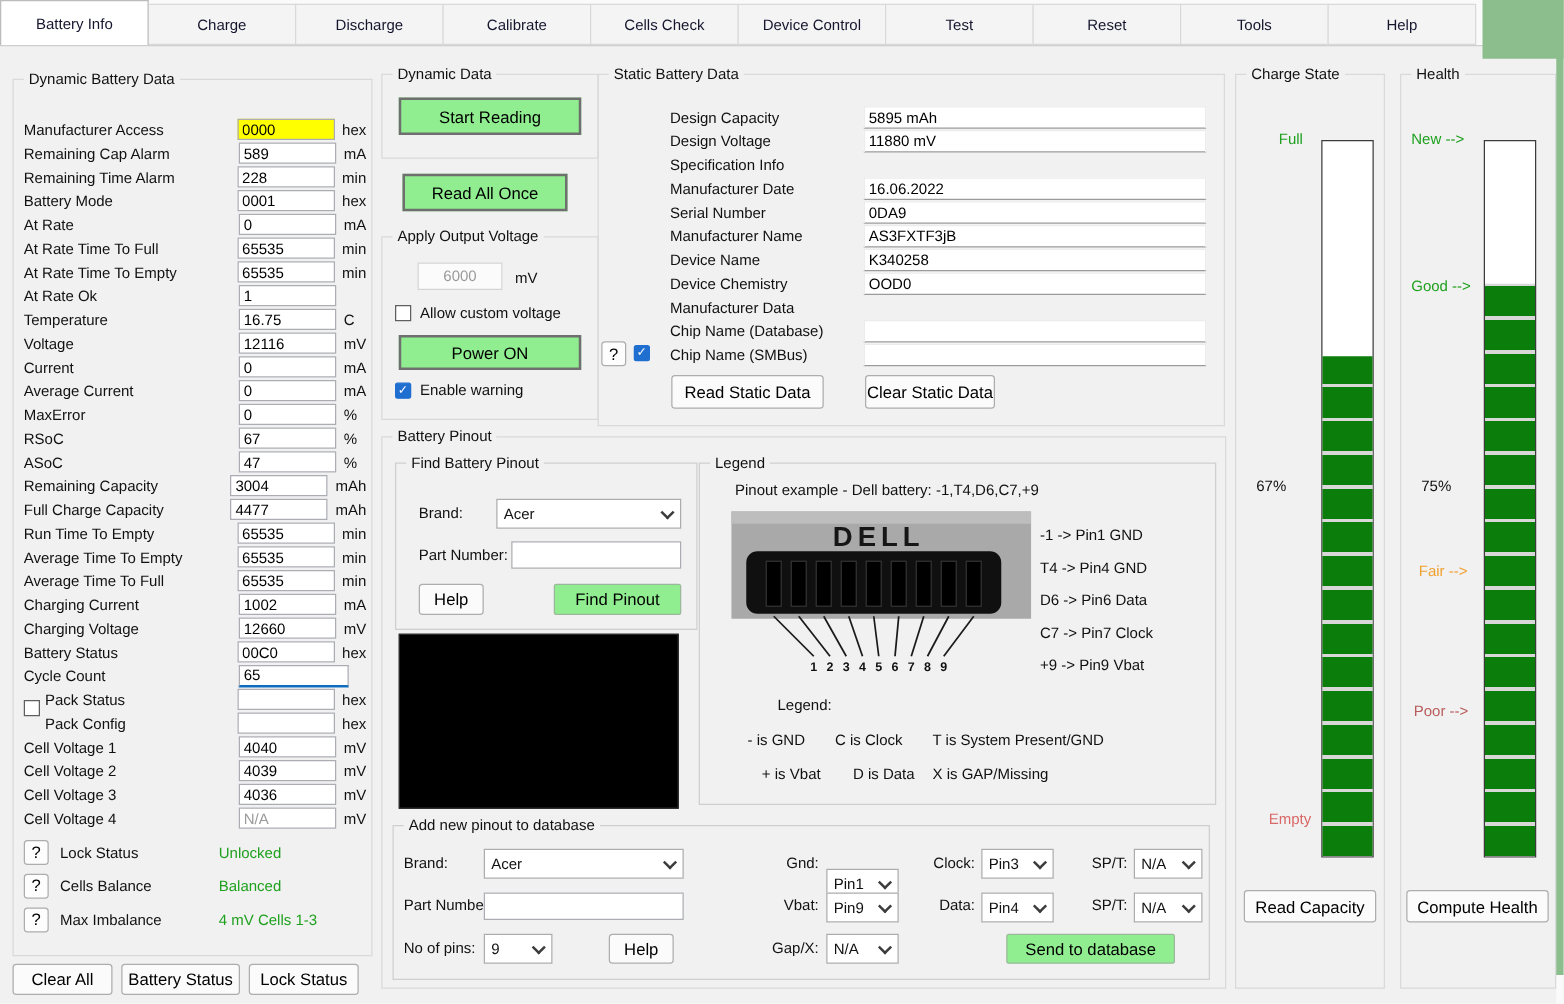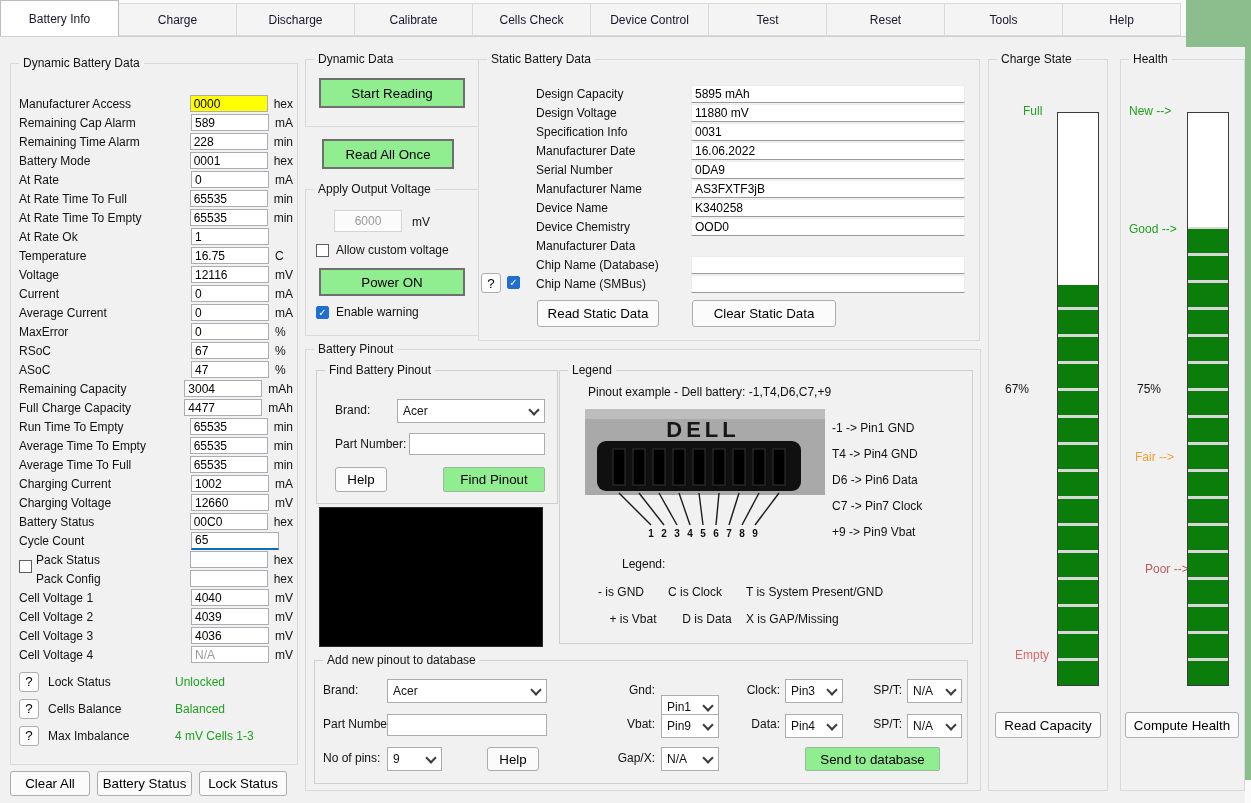--- a/index.html
+++ b/index.html
@@ -299,21 +299,20 @@
         <div class="st-row">
           <span class="st-label">Design Capacity</span>
           <input class="st-field" value="5895 mAh" style="">
         </div>
         <div class="st-row">
           <span class="st-label">Design Voltage</span>
           <input class="st-field" value="11880 mV" style="">
         </div>
         <div class="st-row">
           <span class="st-label">Specification Info</span>
-          <input class="st-field" value="0031" style="">
         </div>
         <div class="st-row">
           <span class="st-label">Manufacturer Date</span>
           <input class="st-field" value="16.06.2022" style="">
         </div>
         <div class="st-row">
           <span class="st-label">Serial Number</span>
           <input class="st-field" value="0DA9" style="">
         </div>
         <div class="st-row">
@@ -338,21 +337,21 @@
         <div class="st-row">
           <button class="help-sq st-extra-help">?</button>
           <span class="cb st-extra-cb checked">
             <span class="check">✓</span>
           </span>
           <span class="st-label">Chip Name (SMBus)</span>
           <input class="st-field" style="">
         </div>
       </div>
     <button class="btn" style="left:58px;top:240px;width:122px;height:27px;">Read Static Data</button>
-    <button class="btn" style="left:213px;top:240px;width:144px;height:27px;">Clear Static Data</button>
+    <button class="btn" style="left:213px;top:240px;width:104px;height:27px;">Clear Static Data</button>
   </div>
 
   <div class="group" style="left:305px;top:312px;width:674px;height:440px;">
     <span class="gtitle">Battery Pinout</span>
 
     <div class="group" style="left:10px;top:20px;width:240px;height:132px;border-color:#cfcfcf;">
       <span class="gtitle">Find Battery Pinout</span>
       <span class="lab" style="left:18px;top:32px;">Brand:</span>
       <div class="dd" style="left:80px;top:28px;width:148px;height:24px;">
         <span>Acer</span>
@@ -496,20 +495,20 @@
     </div>
     <button class="btn" style="left:6px;top:652px;width:106px;height:26px;">Read Capacity</button>
   </div>
 
   <div class="group" style="left:1120px;top:22px;width:123px;height:730px;">
     <span class="gtitle">Health</span>
     <span class="lab txt-green" style="left:8px;top:44px;">New --&gt;</span>
     <span class="lab txt-green" style="left:8px;top:162px;">Good --&gt;</span>
     <span class="lab" style="left:16px;top:322px;">75%</span>
     <span class="lab txt-fair" style="left:14px;top:390px;">Fair --&gt;</span>
-    <span class="lab txt-poor" style="left:24px;top:502px;text-align:center;">Poor --&gt;</span>
+    <span class="lab txt-poor" style="left:10px;top:502px;text-align:center;">Poor --&gt;</span>
     <div class="bar" style="left:66px;top:52px;height:572px;">
       <div class="bar-fill" id="health-fill" style="height: 80%;"></div>
     </div>
     <button class="btn" style="left:4px;top:652px;width:114px;height:26px;">Compute Health</button>
   </div>
 
 </div>
 
 </body></html>

